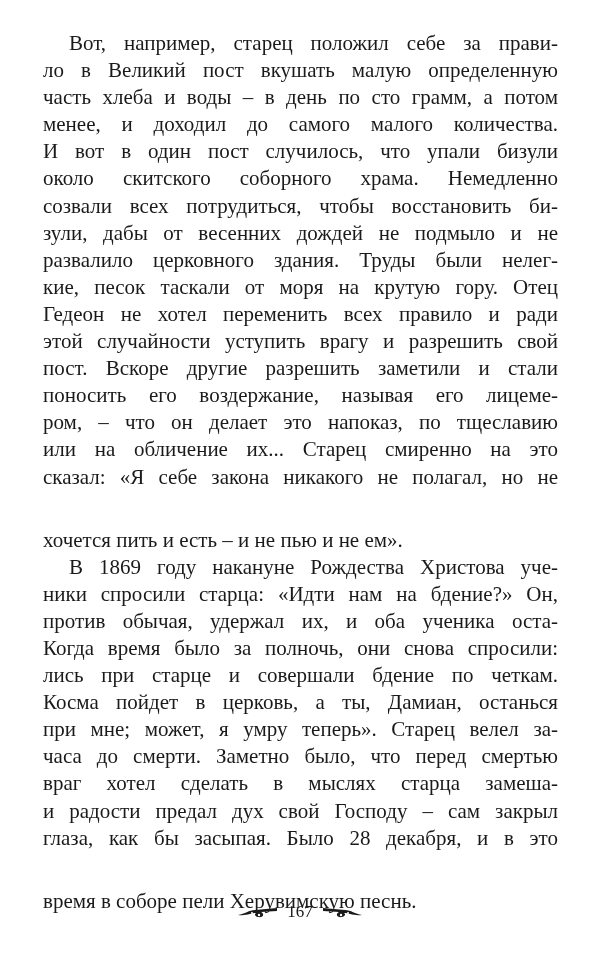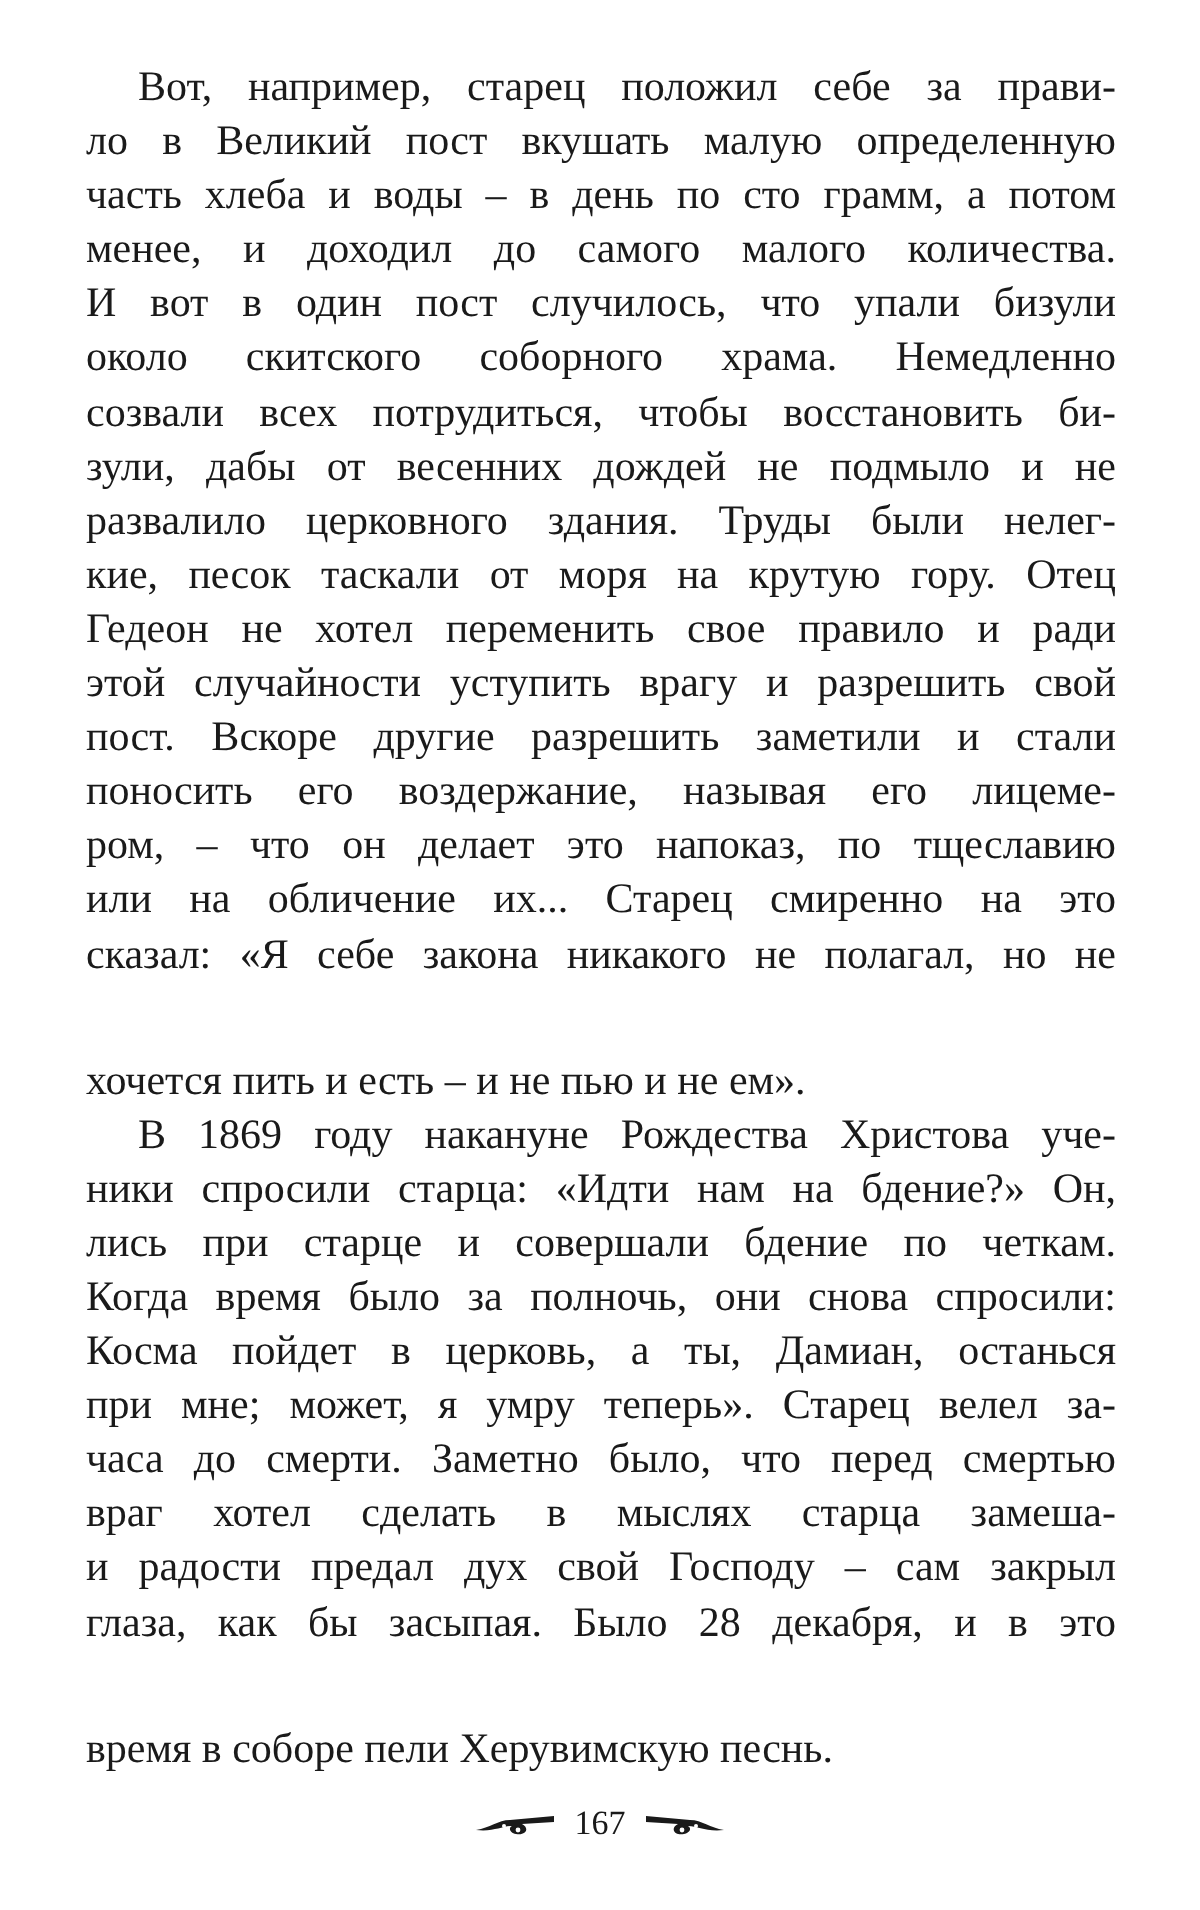--- a/index.html
+++ b/index.html
@@ -30,34 +30,35 @@
     <div class="line indent">Вот, например, старец положил себе за прави-</div>
     <div class="line">ло в Великий пост вкушать малую определенную</div>
     <div class="line">часть хлеба и воды – в день по сто грамм, а потом</div>
     <div class="line">менее, и доходил до самого малого количества.</div>
     <div class="line">И вот в один пост случилось, что упали бизули</div>
     <div class="line">около скитского соборного храма. Немедленно</div>
     <div class="line">созвали всех потрудиться, чтобы восстановить би-</div>
     <div class="line">зули, дабы от весенних дождей не подмыло и не</div>
     <div class="line">развалило церковного здания. Труды были нелег-</div>
     <div class="line">кие, песок таскали от моря на крутую гору. Отец</div>
-    <div class="line">Гедеон не хотел переменить свое правило и ради</div>
+    <div class="line">Гедеон не хотел переменить всех правило и ради</div>
     <div class="line">этой случайности уступить врагу и разрешить свой</div>
     <div class="line">пост. Вскоре другие разрешить заметили и стали</div>
     <div class="line">поносить его воздержание, называя его лицеме-</div>
     <div class="line">ром, – что он делает это напоказ, по тщеславию</div>
     <div class="line">или на обличение их... Старец смиренно на это</div>
     <div class="line">сказал: «Я себе закона никакого не полагал, но не</div>
     <div class="line last">хочется пить и есть – и не пью и не ем».</div>
   </div>
   <div>
     <div class="line indent">В 1869 году накануне Рождества Христова уче-</div>
     <div class="line">ники спросили старца: «Идти нам на бдение?» Он,</div>
+    <div class="line">против обычая, удержал их, и оба ученика оста-</div>
+    <div class="line">Когда время было за полночь, они снова спросили:</div>
     <div class="line">лись при старце и совершали бдение по четкам.</div>
-    <div class="line">Когда время было за полночь, они снова спросили:</div>
     <div class="line">Косма пойдет в церковь, а ты, Дамиан, останься</div>
     <div class="line">при мне; может, я умру теперь». Старец велел за-</div>
     <div class="line">часа до смерти. Заметно было, что перед смертью</div>
     <div class="line">враг хотел сделать в мыслях старца замеша-</div>
     <div class="line">и радости предал дух свой Господу – сам закрыл</div>
     <div class="line">глаза, как бы засыпая. Было 28 декабря, и в это</div>
     <div class="line last">время в соборе пели Херувимскую песнь.</div>
   </div>
 </div>
 

